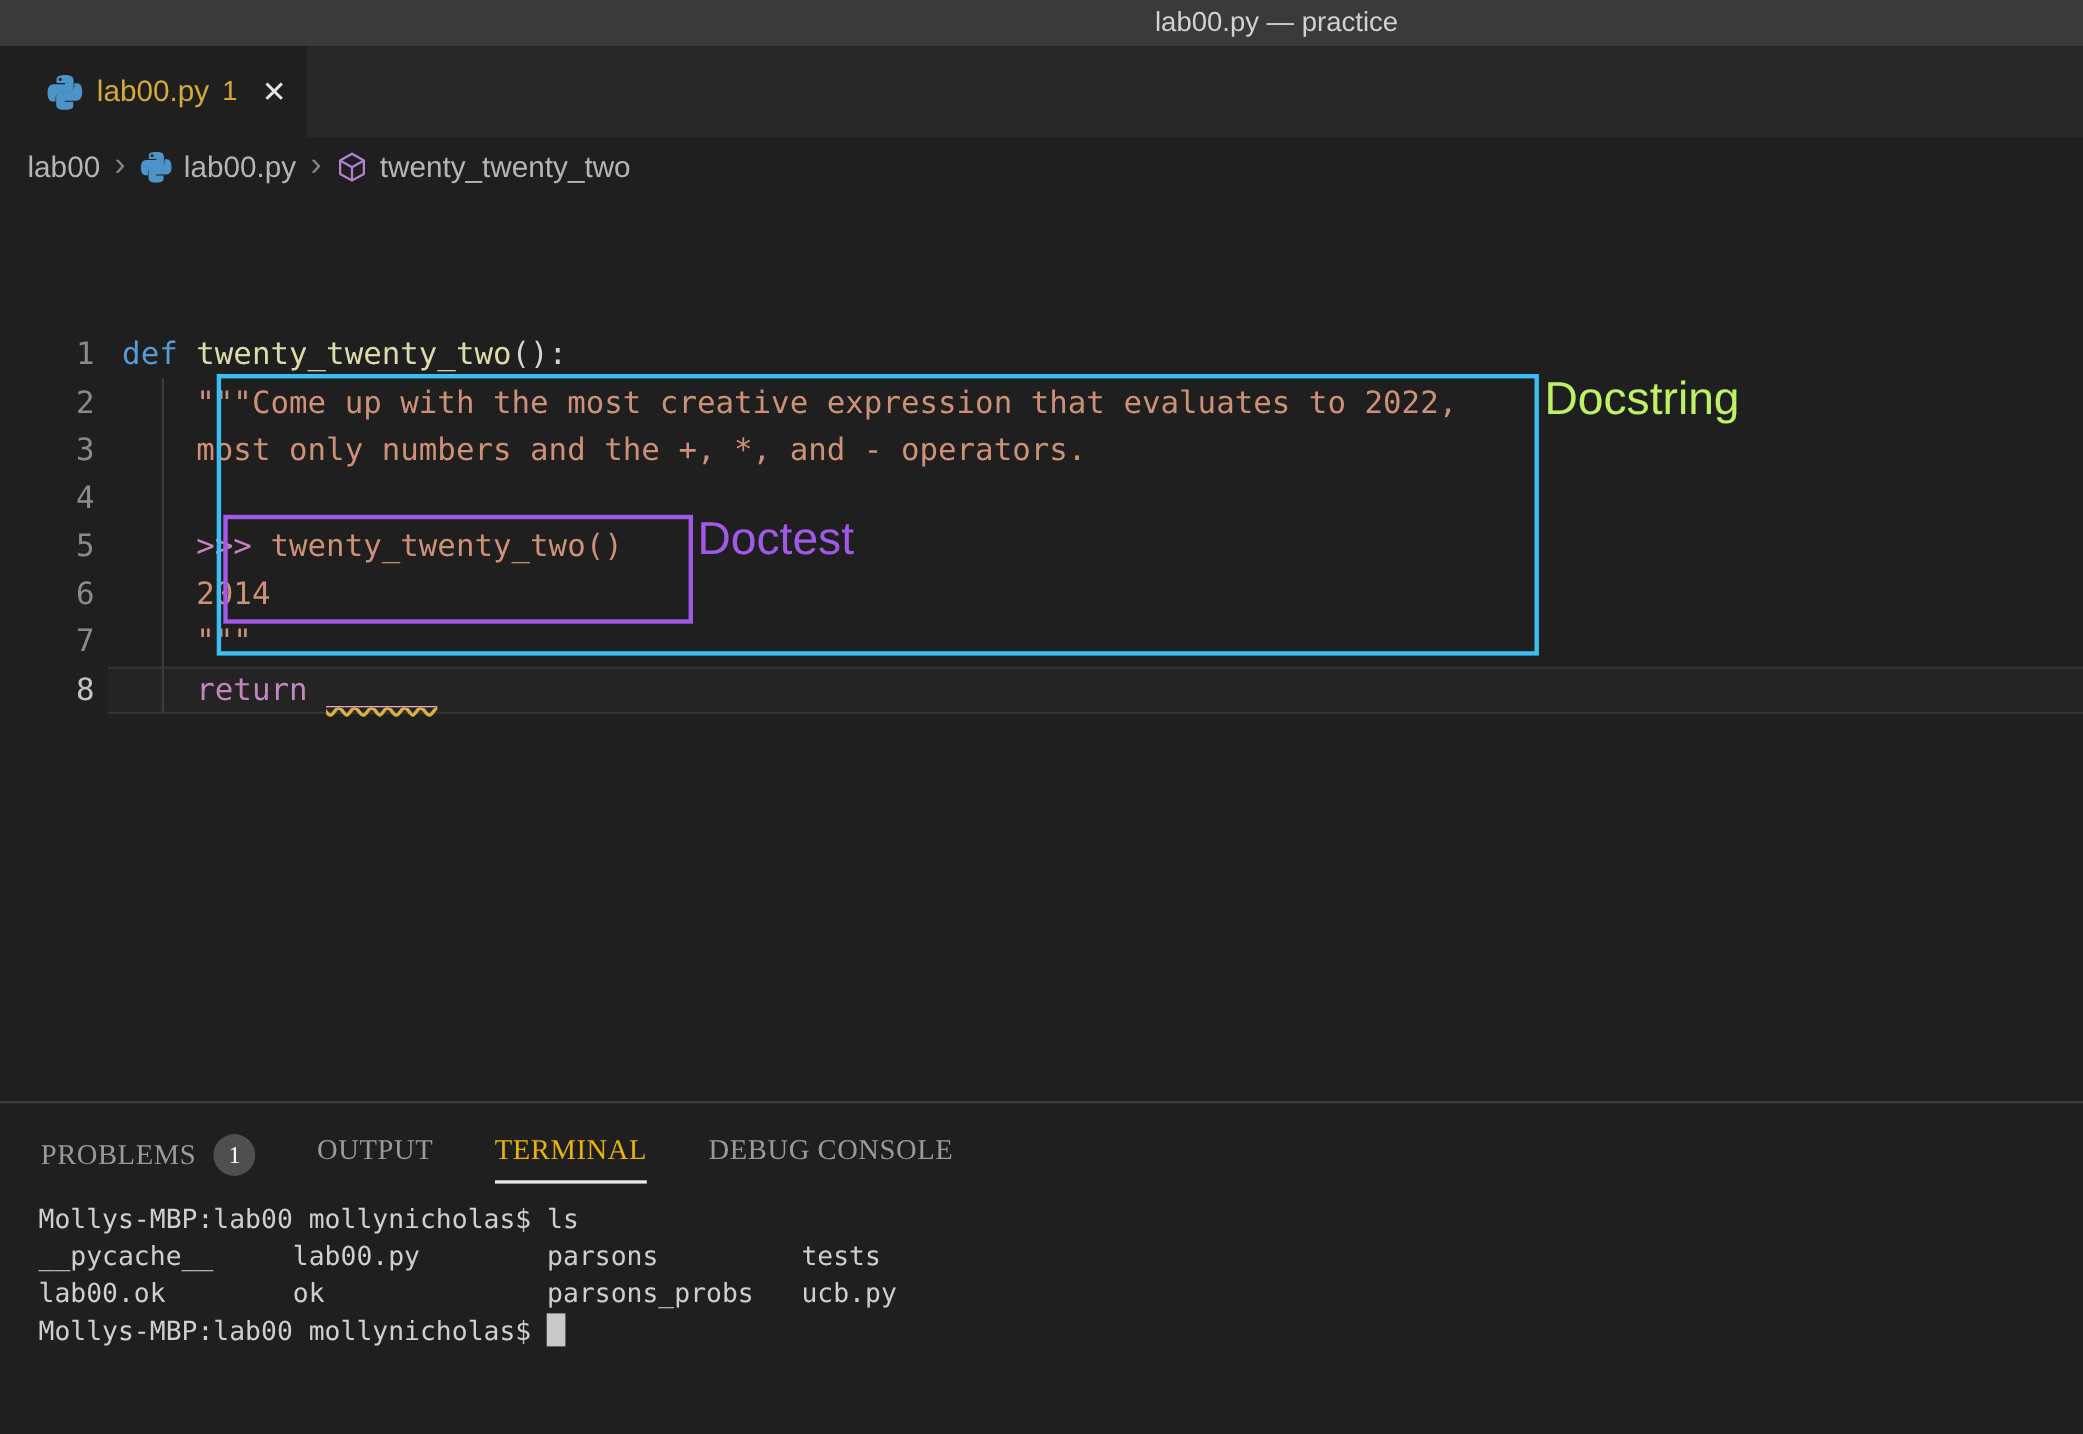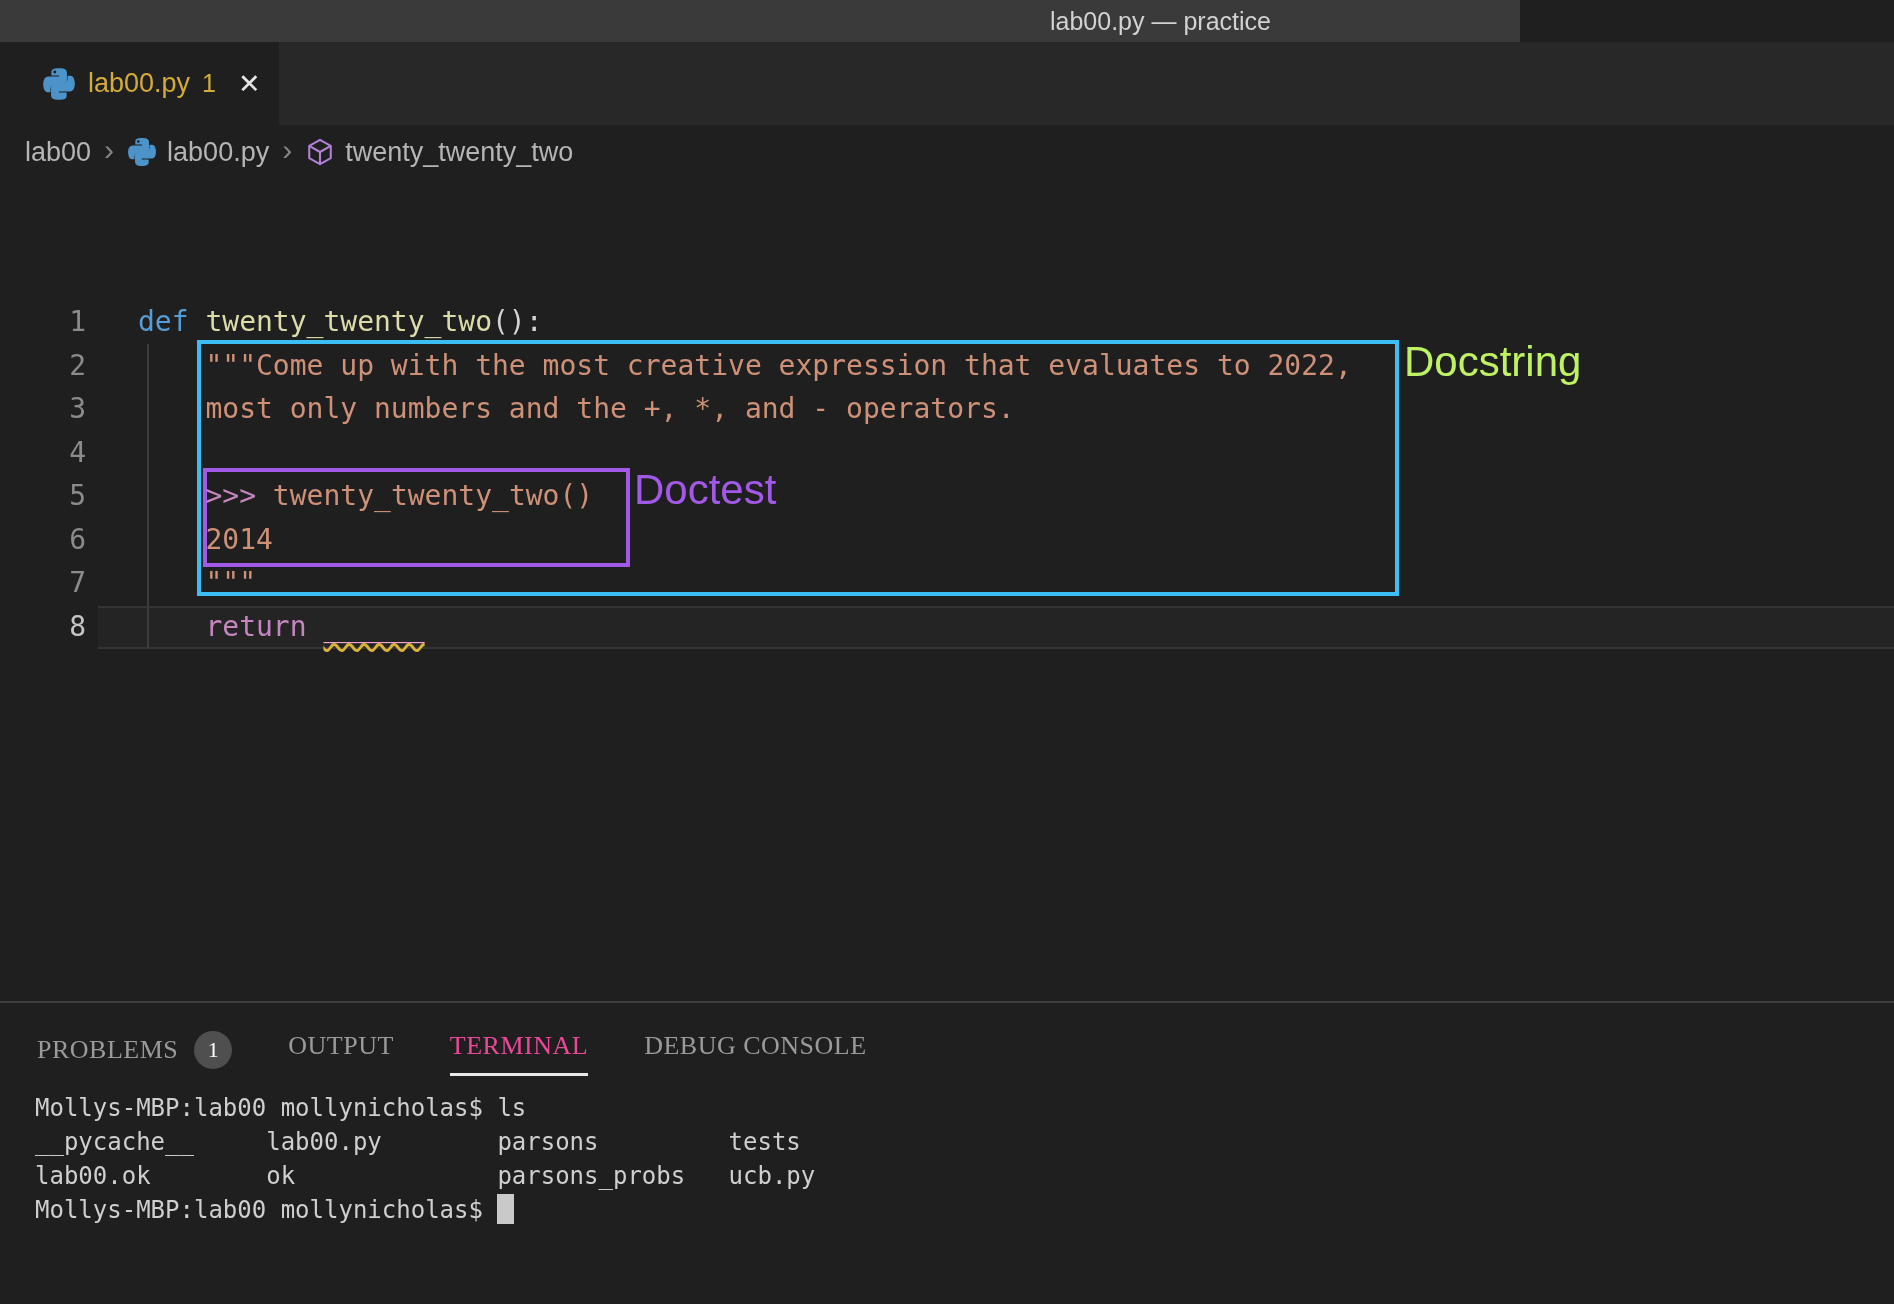--- a/index.html
+++ b/index.html
@@ -5,21 +5,21 @@
   html,body{margin:0;padding:0;}
   body{
     position:relative;
     width:1894px;height:1304px;
     background:#1f1f1f;
     overflow:hidden;
     font-family:"Liberation Sans",sans-serif;
   }
 
   
-  .titlebar{position:absolute;top:0;left:0;width:1520px;height:42px;background:#3a3a3a;}
+  .titlebar{position:absolute;top:0;left:0;width:1894px;height:42px;background:#3a3a3a;}
   .titlebar .title{position:absolute;left:1050px;top:50%;transform:translateY(-50%);
     font-size:25px;color:#d2d2d2;white-space:pre;}
 
   
   .tabstrip{position:absolute;top:42px;left:0;width:1894px;height:83px;background:#282828;}
   .tab{position:absolute;left:0;top:0;width:279px;height:83px;background:#1f1f1f;
     display:flex;align-items:center;box-sizing:border-box;padding-left:42px;gap:12px;}
   .tab-label{color:#d4ab38;font-size:27px;}
   .tab-count{color:#d4ab38;font-size:25px;}
   .tab-close{color:#e6e6e6;font-size:27px;margin-left:10px;cursor:pointer;}
@@ -33,21 +33,21 @@
   
   .editor{position:absolute;top:125px;left:0;width:1894px;height:876px;}
   .line-highlight{position:absolute;left:98px;right:0;top:481px;height:43px;
     background:#242424;border-top:2px solid #343434;border-bottom:2px solid #343434;box-sizing:border-box;}
   .indent-guide{position:absolute;left:147px;top:219px;width:2px;height:304px;background:#3c3c3c;}
   #code{position:absolute;top:175px;left:0;width:100%;}
   .line{display:flex;height:43.5px;line-height:43.5px;
     font-family:"DejaVu Sans Mono",monospace;font-size:28px;white-space:pre;}
   .gutter{width:86px;flex:none;text-align:right;color:#8b8b8b;}
   .gutter.active{color:#c5c5c5;}
-  .codetext{margin-left:52px;}
+  .codetext{margin-left:25px;}
   .kw{color:#569cd6;}
   .fn{color:#dcdcaa;}
   .str{color:#ce9178;}
   .mag{color:#c586c0;}
   .plain{color:#d4d4d4;}
   .blank{color:#f9a8d4;text-decoration:underline wavy #d9b13b 3px;text-underline-offset:7px;}
 
   
   .anno{position:absolute;box-sizing:border-box;}
   .docbox{left:197px;top:215px;width:1202px;height:256px;border:4px solid #3bbef3;}
@@ -55,21 +55,21 @@
   .anno-label{position:absolute;font-size:42px;}
   .doclabel{left:1404px;top:213px;color:#3bbef3;}
   .testlabel{left:634px;top:341px;color:#a259e8;}
 
   
   .panel-divider{position:absolute;top:1001px;left:0;width:1894px;height:2px;background:#3e3e3e;}
   .panel-tabs{position:absolute;top:1031px;left:37px;display:flex;align-items:flex-start;gap:56px;
     font-size:26px;color:#9a9a9a;}
   .panel-tab{display:flex;align-items:center;gap:16px;letter-spacing:0.5px;
     padding-bottom:12px;border-bottom:3px solid transparent;cursor:pointer;font-family:Liberation Serif, serif;}
-  .panel-tab.active{color:#ec4899;border-bottom-color:#e8e8e8;align-items:flex-end;}
+  .panel-tab.active{color:#eab308;border-bottom-color:#e8e8e8;align-items:flex-end;}
   .badge{width:38px;height:38px;border-radius:50%;background:#4f4f4f;color:#ffffff;
     font-size:22px;display:flex;align-items:center;justify-content:center;letter-spacing:0;}
   #terminal{position:absolute;top:1091px;left:35px;
     font-family:"DejaVu Sans Mono",monospace;font-size:24px;line-height:34px;
     color:#cfcfcf;white-space:pre;}
   .cursor{display:inline-block;width:17px;height:30px;background:#c9c9c9;vertical-align:text-bottom;}
 
   .icon{display:inline-flex;align-items:center;justify-content:center;}
 </style>
 </head>

